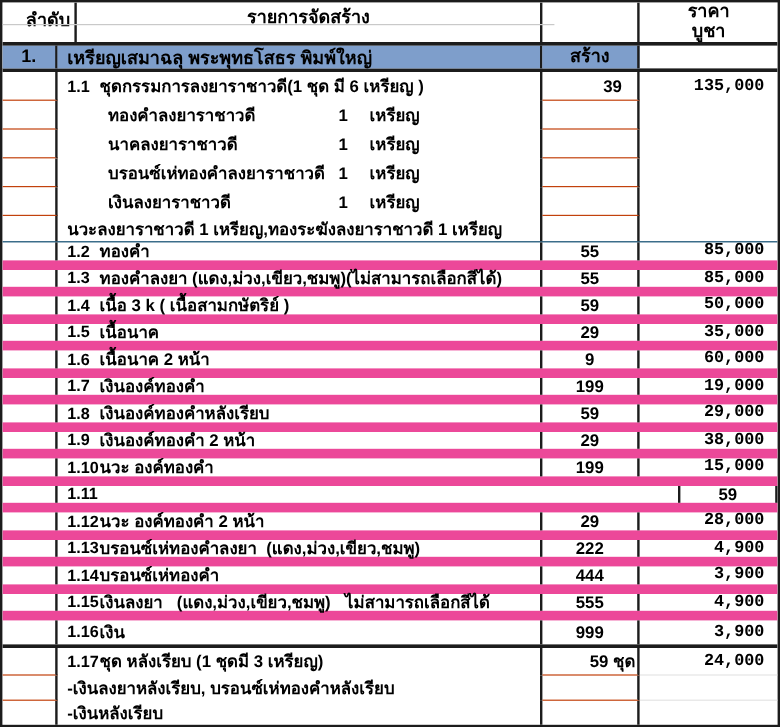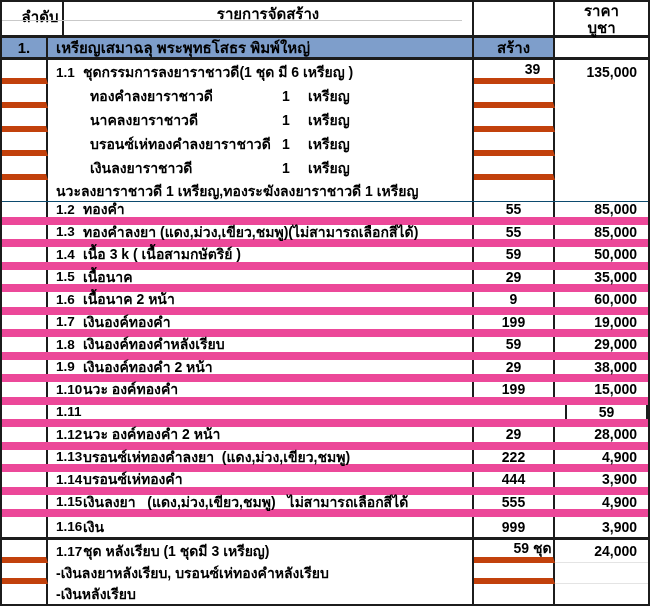--- a/index.html
+++ b/index.html
@@ -13,21 +13,21 @@
     position:relative;
     width:650px; height:606px;
     border:2px solid #1c1c1c;
     overflow:hidden;
     background:#fff;
   }
   .row { display:flex; align-items:stretch; width:100%; }
   .c1 { width:46px;  flex:none; border-right:2px solid #1c1c1c; display:flex; align-items:center; }
   .c2 { flex:1; border-right:2px solid #1c1c1c; display:flex; align-items:center; padding-left:8px; }
   .c3 { width:81px;  flex:none; border-right:2px solid #1c1c1c; display:flex; align-items:center; justify-content:center;gap:40px; }
-  .c4 { width:93px; flex:none; display:flex; align-items:center; justify-content:flex-end; padding-right:11px; }
+  .c4 { width:115px; flex:none; display:flex; align-items:center; justify-content:flex-end; padding-right:11px;font-family:Liberation Mono, monospace; }
   .row span { white-space:pre; }
 
   
   .row.h { height:36px; border-bottom:3px solid #1c1c1c; position:relative; font-size:15px; }
   .row.h .c1 { justify-content:center; align-items:flex-start; padding-top:3px;margin-left:16px; }
   .row.h .c2 { justify-content:center; align-items:flex-start; padding:0 0 0 0; }
   .row.h .c3, .row.h .c4 { flex-direction:column; justify-content:center; padding:0; line-height:17px; }
   .row.h .c4 { align-items:center; }
   .hline { position:absolute; left:0; top:18px; width:460px; height:1px; background:#c9c9c9; }
 
@@ -50,21 +50,21 @@
   .row.sub .c2 { padding-left:42px; }
   .subnm { display:inline-block; min-width:192px; }
   .subct { display:inline-block; min-width:14px; margin-right:12px; }
   .row.fnote { height:22px; border-bottom:1px solid #0c4a6e; font-size:14px; }
 
   
   .row.set   { height:23px; font-size:14px; }
   .row.bnote { height:21px; font-size:14px; }
 
   
-  .soft .c1, .soft .c3 { border-bottom:6px solid #c2410c;padding-left:38px; }
+  .soft .c1, .soft .c3 { border-bottom:1px solid #c2410c;padding-left:38px; }
   .soft2 .c4 { border-bottom:1px solid #e4e4e4; }
   .qty { font-size:14px; }
   .price { font-size:14px; }
 </style>
 </head>
 <body>
 
 <div class="tbl">
 
   <div class="row h">

